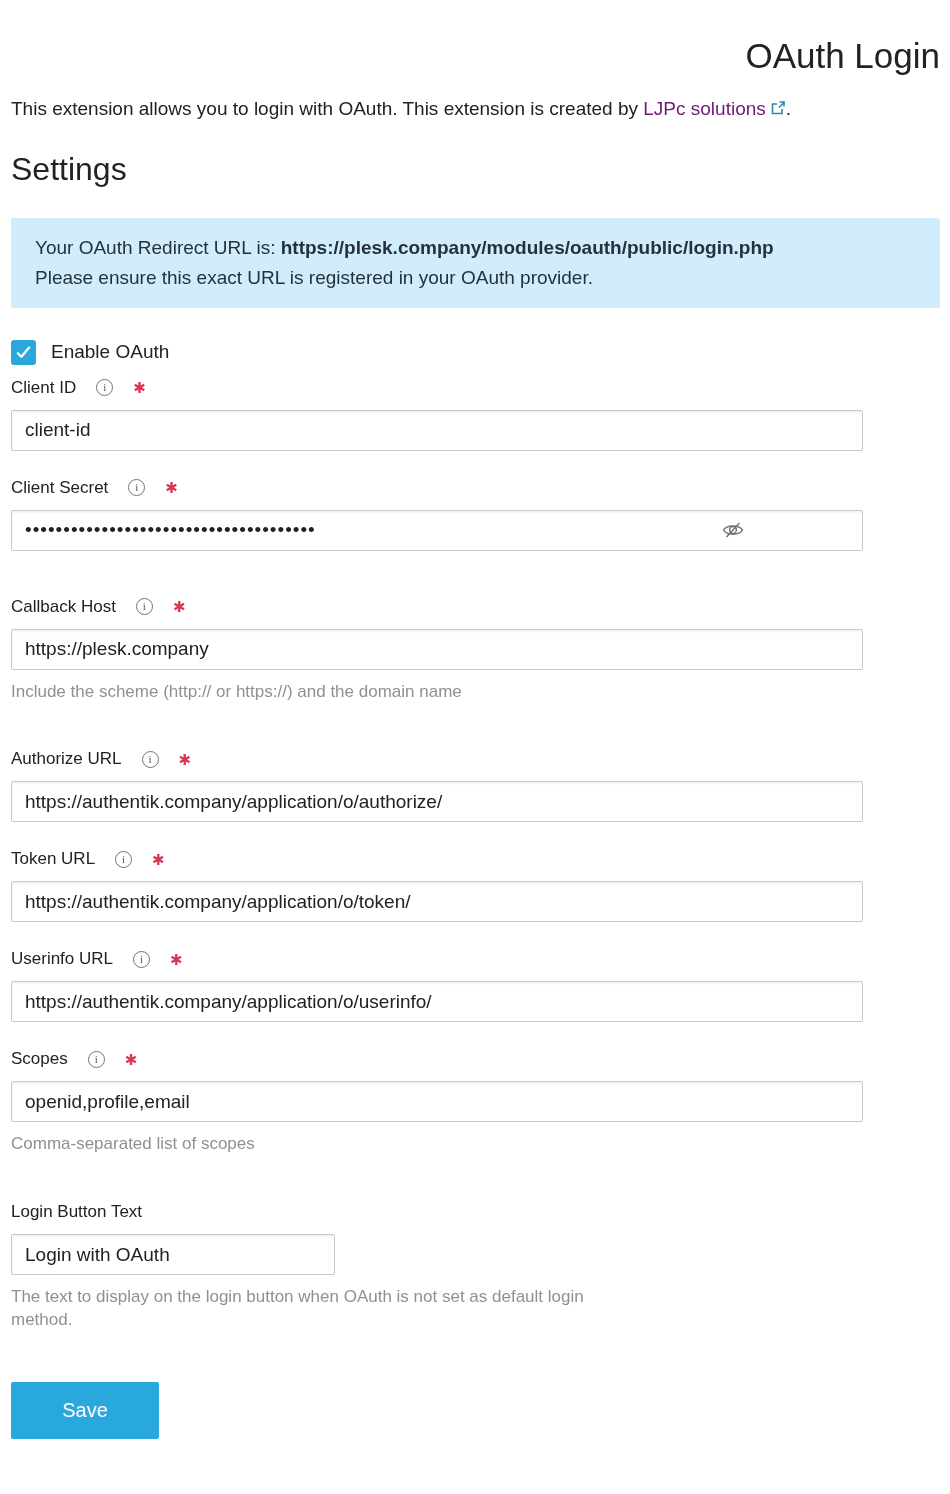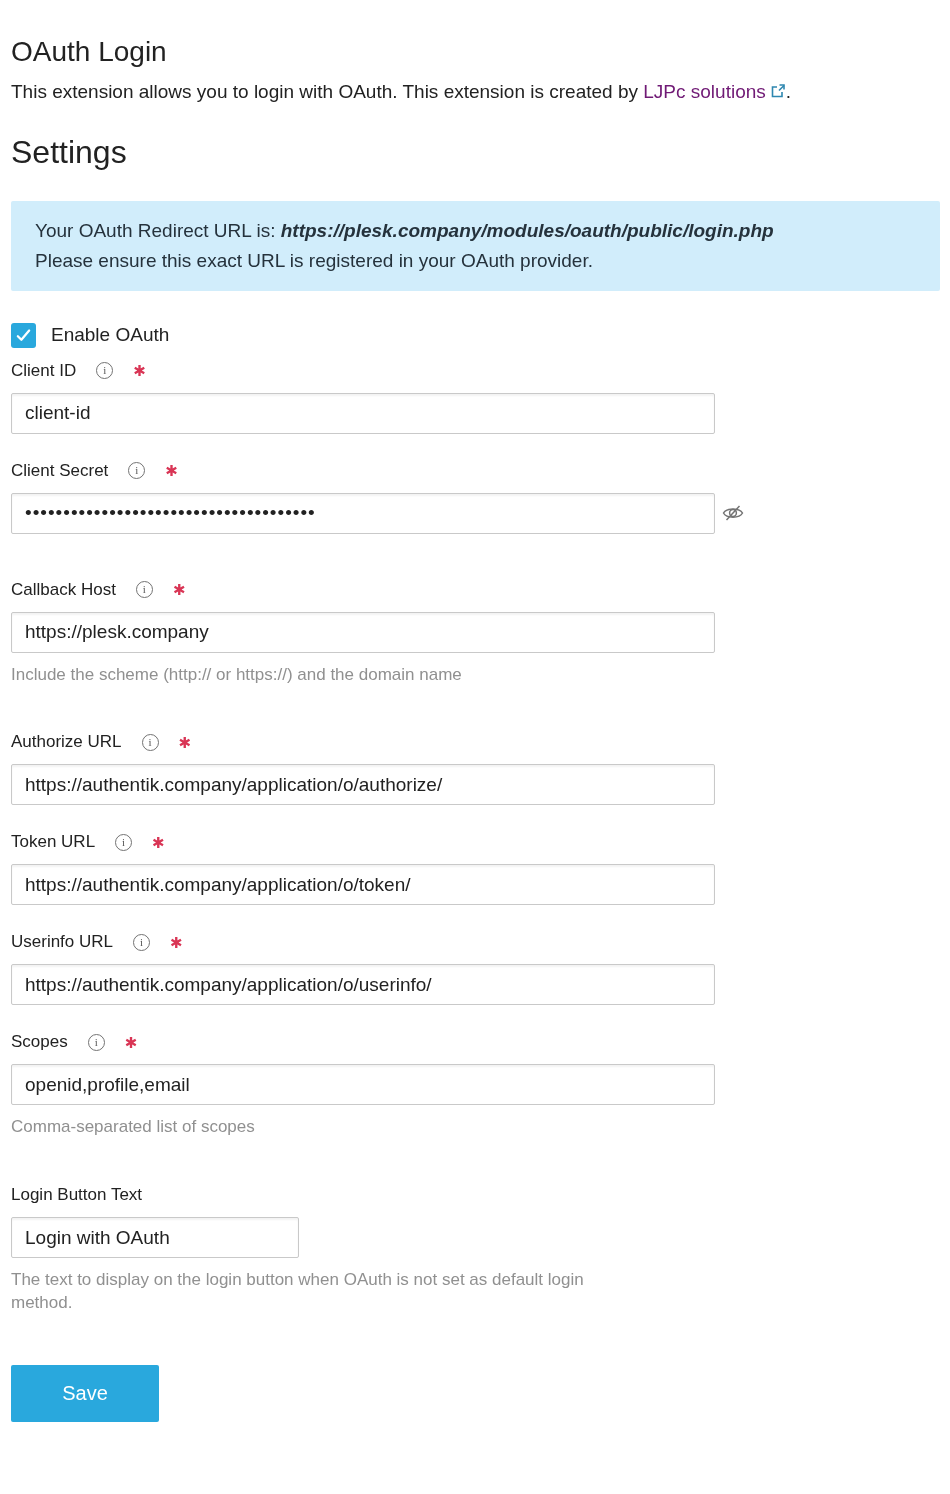--- a/index.html
+++ b/index.html
@@ -7,25 +7,26 @@
   html, body { margin: 0; padding: 0; background: #ffffff; }
   body {
     width: 950px;
     min-height: 1494px;
     font-family: "Liberation Sans", "DejaVu Sans", sans-serif;
     color: #222222;
   }
   .container { padding: 36px 10px 40px 11px; }
 
   h1.page-title {
-    font-size: 28px;
+    font-size: 35px;
     font-weight: 400;
-    margin: 0 0 10px 0;
+    margin: 0 0 19px 0;
     color: #222222;
     letter-spacing: 0;
+    text-align: right;
   }
   p.intro {
     font-size: 19px;
     line-height: 1.45;
     margin: 0 0 27px 0;
   }
   a.link {
     color: #701a75;
     text-decoration: none;
     cursor: pointer;
@@ -41,21 +42,21 @@
 
   .alert {
     background: #d1edfb;
     border-radius: 2px;
     padding: 15px 24px;
     font-size: 19px;
     line-height: 30px;
     margin-bottom: 32px;
     color: #25323c;
   }
-  .alert strong { font-weight: 700; font-style: italic; }
+  .alert strong { font-weight: 700; }
 
   .checkbox-row {
     display: flex;
     align-items: center;
     gap: 15px;
     margin-bottom: 13px;
   }
   .checkbox {
     width: 25px;
     height: 25px;
@@ -99,33 +100,33 @@
     font-family: "Liberation Serif", serif;
     cursor: help;
     flex: 0 0 auto;
   }
   .req {
     color: #d93555;
     font-size: 15px;
     line-height: 1;
   }
   input.input {
-    width: 704px;
+    width: 852px;
     height: 41px;
     border: 1px solid #c9c9c9;
     border-radius: 2px;
     padding: 0 13px;
     font-size: 19px;
     color: #222222;
     font-family: "Liberation Sans", "DejaVu Sans", sans-serif;
     box-shadow: inset 0 2px 2px rgba(0,0,0,0.05);
     background: #ffffff;
     outline: none;
   }
-  input.input.narrow { width: 288px; }
+  input.input.narrow { width: 324px; }
   .pw-wrap { position: relative; width: 748px; }
   .pw-wrap input.input { padding-right: 52px; letter-spacing: 1px; }
   .eye-btn {
     position: absolute;
     right: 14px;
     top: 50%;
     transform: translateY(-50%);
     background: none;
     border: none;
     padding: 0;

